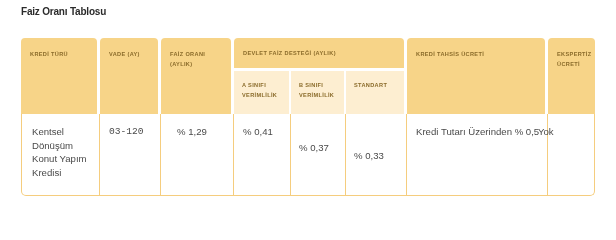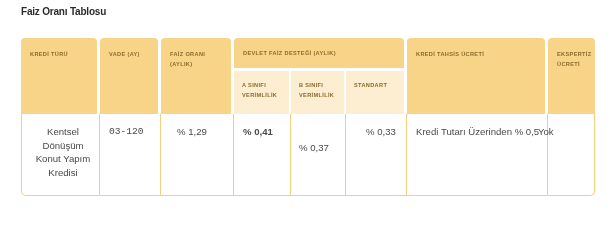--- a/index.html
+++ b/index.html
@@ -177,31 +177,31 @@
     <div class="body-row">
 
       <div class="vdiv" style="left:77px;"></div>
       <div class="vdiv" style="left:138px;"></div>
       <div class="vdiv" style="left:211px;"></div>
       <div class="vdiv" style="left:268px;"></div>
       <div class="vdiv" style="left:323px;"></div>
       <div class="vdiv" style="left:384px;"></div>
       <div class="vdiv" style="left:525px;"></div>
 
-      <div class="dcell" style="left:10px; width:62px;text-align:center;">Kentsel Dönüşüm Konut Yapım Kredisi</div>
+      <div class="dcell" style="left:10px; width:62px;">Kentsel Dönüşüm Konut Yapım Kredisi</div>
 
       <div class="dcell" style="left:87px; width:50px;font-family:Liberation Mono, monospace;">03-120</div>
 
       <div class="dcell" style="left:148px; width:60px;margin-left:7px;">% 1,29</div>
 
-      <div class="dcell" style="left:221px; width:46px;font-weight:bold;">% 0,41</div>
+      <div class="dcell" style="left:221px; width:46px;">% 0,41</div>
 
       <div class="dcell" style="left:277px; width:45px;margin-top:16px;">% 0,37</div>
 
-      <div class="dcell" style="left:344px; width:50px;">% 0,33</div>
+      <div class="dcell" style="left:332px; width:50px;margin-top:24px;">% 0,33</div>
 
       <div class="dcell" style="left:394px; width:125px;">Kredi Tutarı Üzerinden % 0,5</div>
 
       <div class="dcell" style="left:516px; width:40px;">Yok</div>
 
     </div>
 
   </div>
 
 </div>

